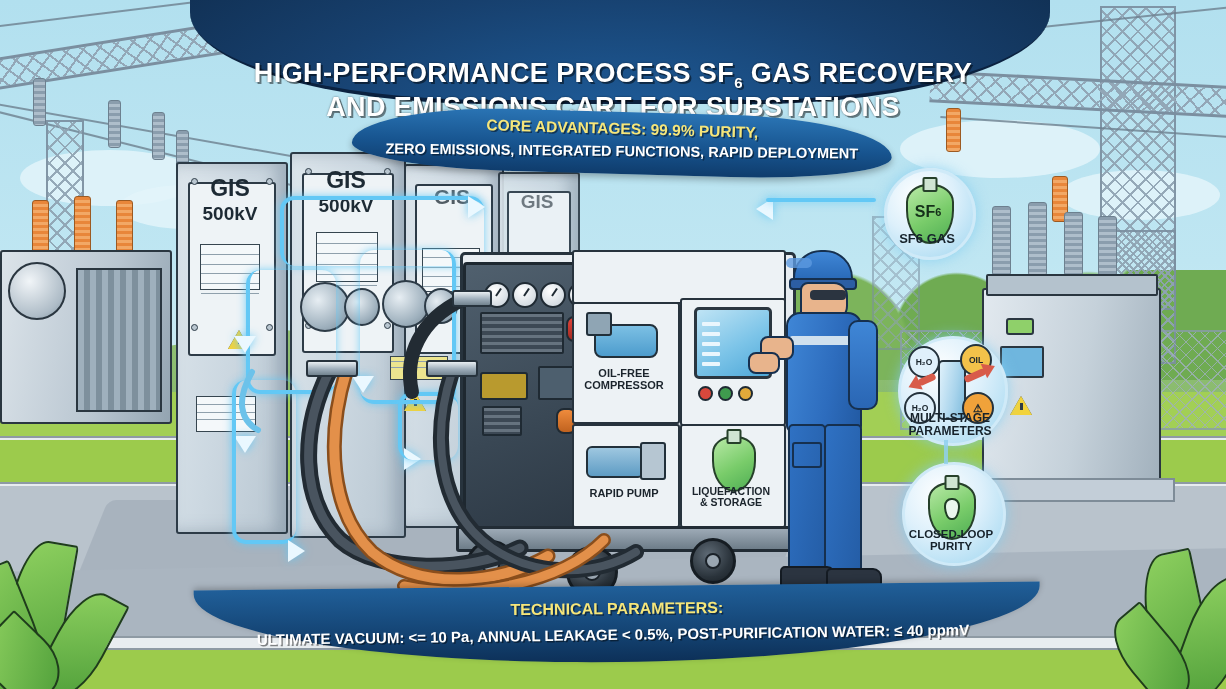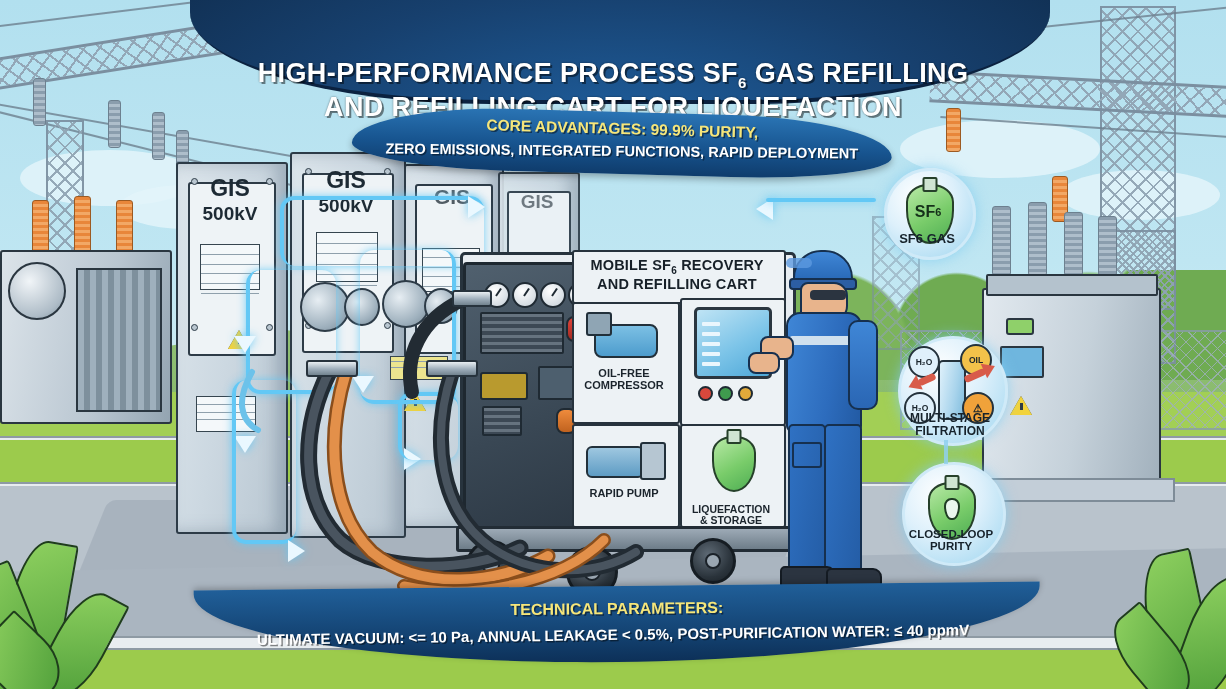--- a/index.html
+++ b/index.html
@@ -337,24 +337,20 @@
   <div class="gauge" style="left:540px;top:282px;"></div>
   <div class="gauge" style="left:568px;top:282px;"></div>
   <div class="vent" style="left:480px;top:312px;width:80px;height:38px;"></div>
   <div class="redbtn" style="left:566px;top:316px;"></div>
   <div class="vent" style="left:480px;top:372px;width:44px;height:24px;background:#b99a2e;border-radius:3px;"></div>
   <div class="vent" style="left:538px;top:366px;width:34px;height:30px;background:#4d5f6e;"></div>
   <div class="vent" style="left:482px;top:406px;width:36px;height:26px;"></div>
   <div class="redbtn" style="left:556px;top:408px;background:linear-gradient(#ef8b3c,#c0621f);"></div>
 
   <div class="panel-card" style="left:572px;top:250px;width:210px;height:50px;"></div>
-  <div class="cart-title" style="font-size:14.5px;">
-    <span>MOBILE SF</span><span style="font-size:10px;vertical-align:sub;">6</span><span> RECOVERY</span><br>
-    <span>AND REFILLING CART</span>
-  </div>
 
   <div class="panel-card" style="left:572px;top:302px;width:104px;height:118px;"></div>
   <div style="position:absolute;left:594px;top:324px;width:60px;height:30px;border-radius:8px;background:linear-gradient(#7cc0e4,#4d9ccd);border:2.5px solid #22303a;"></div>
   <div style="position:absolute;left:586px;top:312px;width:22px;height:20px;background:#8fa5b4;border:2.5px solid #22303a;border-radius:3px;"></div>
   <div class="comp-label" style="left:572px;width:104px;top:368px;font-size:11px;">
     <span>OIL-FREE</span><br>
     <span>COMPRESSOR</span>
   </div>
 
   <div class="panel-card" style="left:680px;top:298px;width:102px;height:124px;"></div>
@@ -373,21 +369,21 @@
   <div style="position:absolute;left:586px;top:446px;width:54px;height:28px;border-radius:6px;background:linear-gradient(#9ec7e0,#5e9cc4);border:2.5px solid #22303a;"></div>
   <div style="position:absolute;left:640px;top:442px;width:22px;height:34px;background:#b6c6d2;border:2.5px solid #22303a;border-radius:3px;"></div>
   <div class="comp-label" style="left:572px;width:104px;top:488px;font-size:11px;">
     <span>RAPID PUMP</span>
   </div>
 
   <div class="panel-card" style="left:680px;top:424px;width:102px;height:100px;"></div>
   <div class="cyl" style="left:712px;top:436px;width:40px;height:52px;">
     <div class="neck"></div>
   </div>
-  <div class="comp-label" style="left:676px;width:110px;top:504px;font-size:10.5px;">
+  <div class="comp-label" style="left:676px;width:110px;top:486px;font-size:10.5px;">
     <span>LIQUEFACTION</span><br>
     <span>&amp; STORAGE</span>
   </div>
 
   <div style="position:absolute;left:456px;top:526px;width:340px;height:20px;background:linear-gradient(#9daab6,#6e7d89);border:3px solid #222c35;border-radius:3px;"></div>
   <div class="wheel" style="left:466px;top:540px;width:44px;height:44px;"></div>
   <div class="wheel" style="left:566px;top:546px;width:46px;height:46px;"></div>
   <div class="wheel" style="left:690px;top:538px;width:40px;height:40px;"></div>
 
   <svg width="1226" height="689" style="position:absolute;left:0;top:0;pointer-events:none;">
@@ -446,21 +442,21 @@
   <div class="badge" style="left:904px;top:392px;width:28px;height:28px;background:#dff0fb;font-size:8.5px;">
     <span>H₂O</span>
   </div>
   <div class="badge" style="left:962px;top:392px;width:28px;height:28px;background:#f0a23a;font-size:11px;">
     <span>⚠</span>
   </div>
   <div class="red-arrow l" style="left:918px;top:376px;width:18px;transform:rotate(-24deg);"></div>
   <div class="red-arrow r" style="left:964px;top:372px;width:22px;transform:rotate(-24deg);"></div>
   <div class="bubble-label" style="left:898px;width:104px;top:412px;font-size:12px;">
     <span>MULTI-STAGE</span><br>
-    <span>FILTRATION</span>
+    <span>PARAMETERS</span>
   </div>
 
   <div class="bubble" style="left:902px;top:462px;width:98px;height:98px;"></div>
   <div class="cyl" style="left:928px;top:482px;width:44px;height:54px;">
     <div class="neck"></div>
   </div>
   <div style="position:absolute;left:944px;top:498px;width:12px;height:18px;background:#eaf7ee;border-radius:50% 50% 50% 50%/70% 70% 40% 40%;border:2px solid #1f3d24;transform:rotate(180deg);"></div>
   <div class="bubble-label" style="left:902px;width:98px;top:528px;font-size:11.5px;">
     <span>CLOSED-LOOP</span><br>
     <span>PURITY</span>
@@ -472,22 +468,22 @@
   <div class="leaf" style="left:-24px;top:566px;width:56px;height:130px;transform:rotate(-22deg);"></div>
   <div class="leaf" style="left:54px;top:588px;width:48px;height:110px;transform:rotate(28deg);"></div>
   <div class="leaf" style="left:-10px;top:620px;width:60px;height:80px;transform:rotate(-46deg);"></div>
 
   <div class="leaf" style="left:1148px;top:552px;width:54px;height:146px;transform:rotate(-12deg);"></div>
   <div class="leaf" style="left:1186px;top:574px;width:52px;height:126px;transform:rotate(20deg);"></div>
   <div class="leaf" style="left:1126px;top:606px;width:48px;height:96px;transform:rotate(-40deg);"></div>
 
   <div class="title-banner"></div>
   <div class="title-text">
-    <span>HIGH-PERFORMANCE PROCESS SF</span><span class="sub">6</span><span> GAS REFILLING</span><br>
-    <span>AND REFILLING CART FOR LIQUEFACTION</span>
+    <span>HIGH-PERFORMANCE PROCESS SF</span><span class="sub">6</span><span> GAS RECOVERY</span><br>
+    <span>AND EMISSIONS CART FOR SUBSTATIONS</span>
   </div>
 
   <div class="adv-banner">
     <div class="adv-line1">CORE ADVANTAGES: 99.9% PURITY,</div>
     <div class="adv-line2">ZERO EMISSIONS, INTEGRATED FUNCTIONS, RAPID DEPLOYMENT</div>
   </div>
 
 
   <div class="tech-banner">
     <div class="tech-line1">TECHNICAL PARAMETERS:</div>

